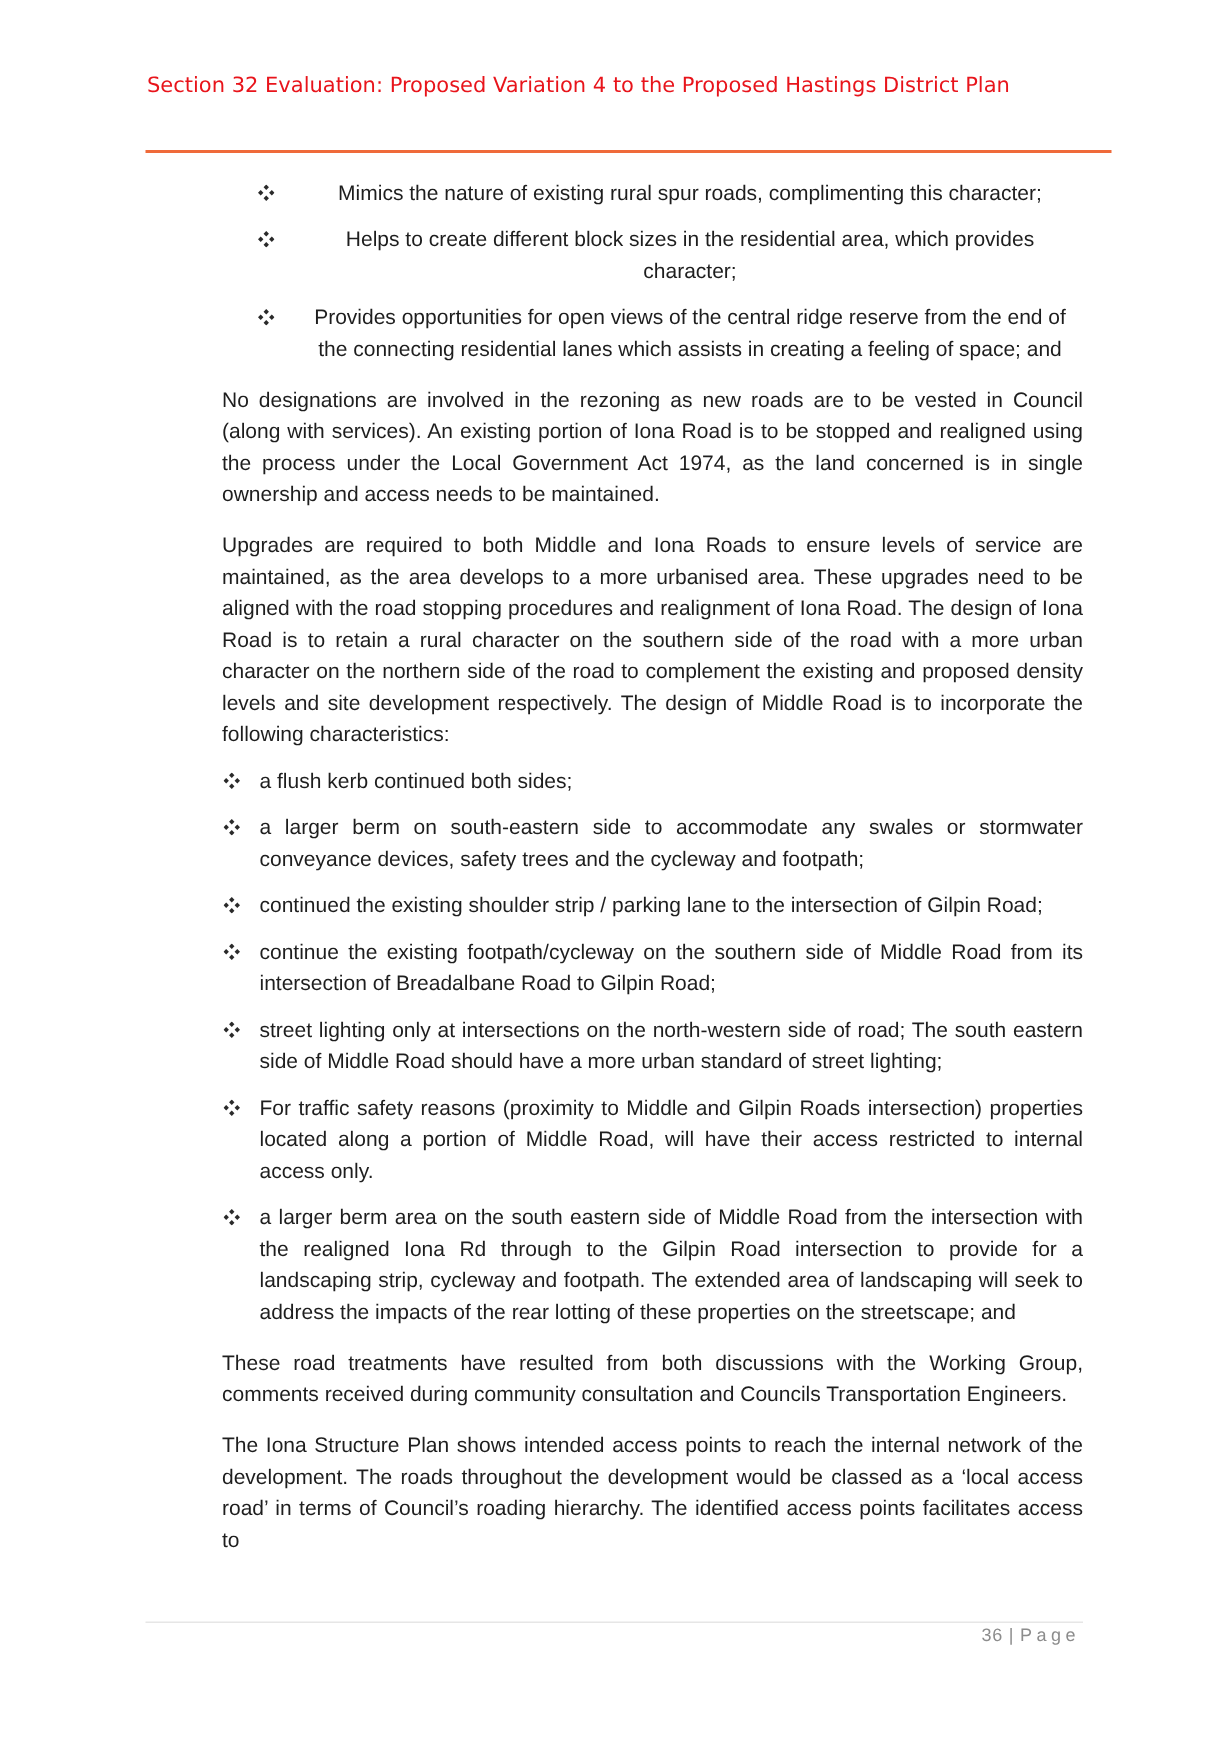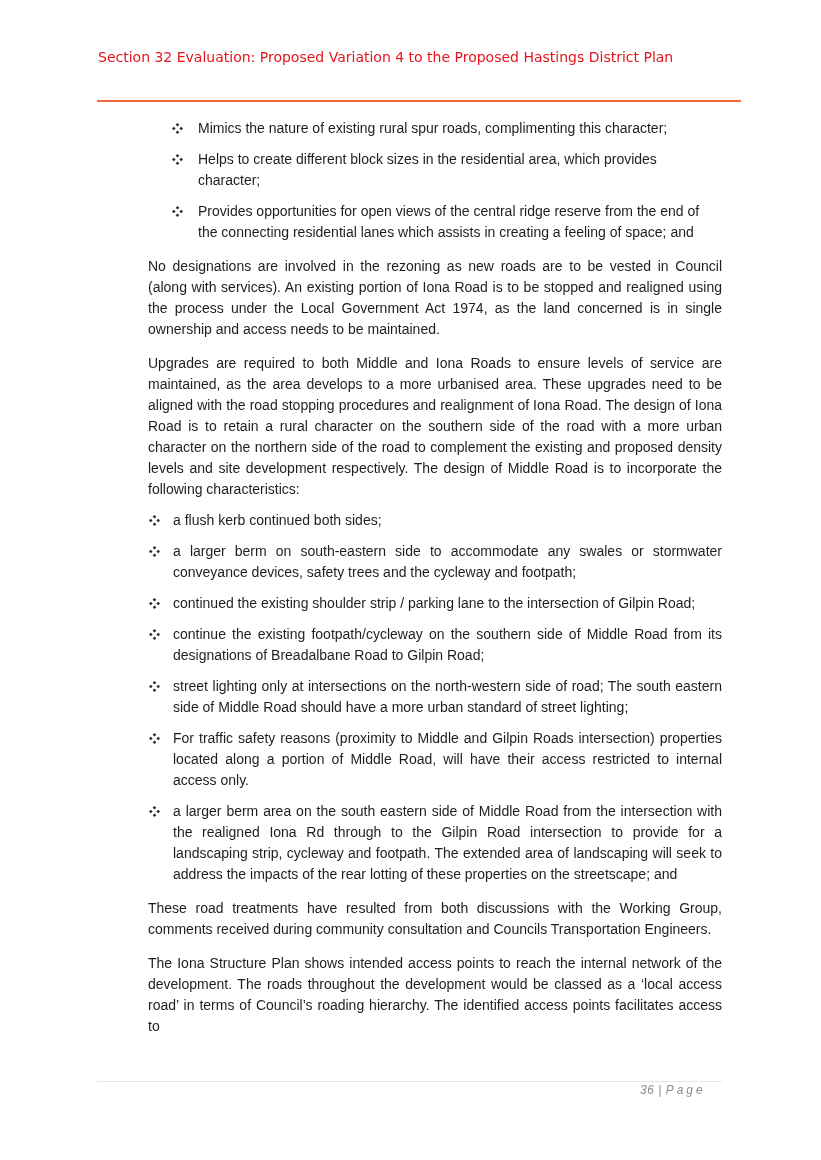--- a/index.html
+++ b/index.html
@@ -8,28 +8,28 @@
   .header-title { position: absolute; left: 98px; top: 49px; width: 640px;
          font-family: "DejaVu Sans", sans-serif; font-weight: normal; font-size: 14px;
          line-height: 16px; color: #e8141b; }
   .header-rule { position: absolute; left: 97px; top: 100px; width: 644px; height: 2px;
          background: #ef6a3a; }
   .content { position: absolute; left: 148px; top: 118px; width: 574px;
          font-size: 14px; line-height: 21px; color: #1e1e1e; }
   .para { margin: 13px 0 10px 0; text-align: justify; }
   .bullets { list-style: none; margin: 0; padding: 0; }
   .bullets li { position: relative; padding-left: 25px; margin-bottom: 10px; text-align: justify; }
-  .bullets.indented li { margin-left: 23px; padding-left: 27px; text-align: left; }
+  .bullets.indented li { margin-left: 23px; padding-left: 27px; text-align: center; }
   .bullets li .bullet { position: absolute; left: 0; top: 0; width: 14px; height: 21px; }
   .bullets.indented li .bullet { left: 0; }
   .bullet svg { position: absolute; left: 1px; top: 5px; }
   .footer-rule { position: absolute; left: 97px; top: 1081px; width: 625px; height: 1px;
          background: #e6e6e6; }
-  .footer-page { position: absolute; left: 640px; top: 1083px; width: 80px; text-align: left;
-         font-size: 12px; color: #8c8c8c; letter-spacing: 0.5px; font-style: italic; }
+  .footer-page { position: absolute; left: 640px; top: 1083px; width: 80px; text-align: right;
+         font-size: 12px; color: #8c8c8c; letter-spacing: 0.5px; }
   .footer-page .pg-word { letter-spacing: 3px; }
 </style>
 </head>
 <body>
 
 <div>
   <div class="header-title">Section 32 Evaluation: Proposed Variation 4 to the Proposed Hastings District Plan</div>
   <div class="header-rule"></div>
 </div>
 
@@ -87,21 +87,21 @@
             <path d="M5.5 7.3999999999999995 L7.3 9.2 L5.5 11 L3.7 9.2 Z" fill="#2a2a2a"></path>
           </svg>
         </span><span>continued the existing shoulder strip / parking lane to the intersection of Gilpin Road;</span></li>
       <li><span class="bullet">
           <svg width="11" height="11" viewBox="0 0 11 11">
             <path d="M5.5 0 L7.3 1.8 L5.5 3.6 L3.7 1.8 Z" fill="#2a2a2a"></path>
             <path d="M1.8 3.7 L3.6 5.5 L1.8 7.3 L0 5.5 Z" fill="#2a2a2a"></path>
             <path d="M9.2 3.7 L11 5.5 L9.2 7.3 L7.3999999999999995 5.5 Z" fill="#2a2a2a"></path>
             <path d="M5.5 7.3999999999999995 L7.3 9.2 L5.5 11 L3.7 9.2 Z" fill="#2a2a2a"></path>
           </svg>
-        </span><span>continue the existing footpath/cycleway on the southern side of Middle Road from its designations of Breadalbane Road to Gilpin Road;</span></li>
+        </span><span>continue the existing footpath/cycleway on the southern side of Middle Road from its intersection of Breadalbane Road to Gilpin Road;</span></li>
       <li><span class="bullet">
           <svg width="11" height="11" viewBox="0 0 11 11">
             <path d="M5.5 0 L7.3 1.8 L5.5 3.6 L3.7 1.8 Z" fill="#2a2a2a"></path>
             <path d="M1.8 3.7 L3.6 5.5 L1.8 7.3 L0 5.5 Z" fill="#2a2a2a"></path>
             <path d="M9.2 3.7 L11 5.5 L9.2 7.3 L7.3999999999999995 5.5 Z" fill="#2a2a2a"></path>
             <path d="M5.5 7.3999999999999995 L7.3 9.2 L5.5 11 L3.7 9.2 Z" fill="#2a2a2a"></path>
           </svg>
         </span><span>street lighting only at intersections on the north-western side of road; The south eastern side of Middle Road should have a more urban standard of street lighting;</span></li>
       <li><span class="bullet">
           <svg width="11" height="11" viewBox="0 0 11 11">

